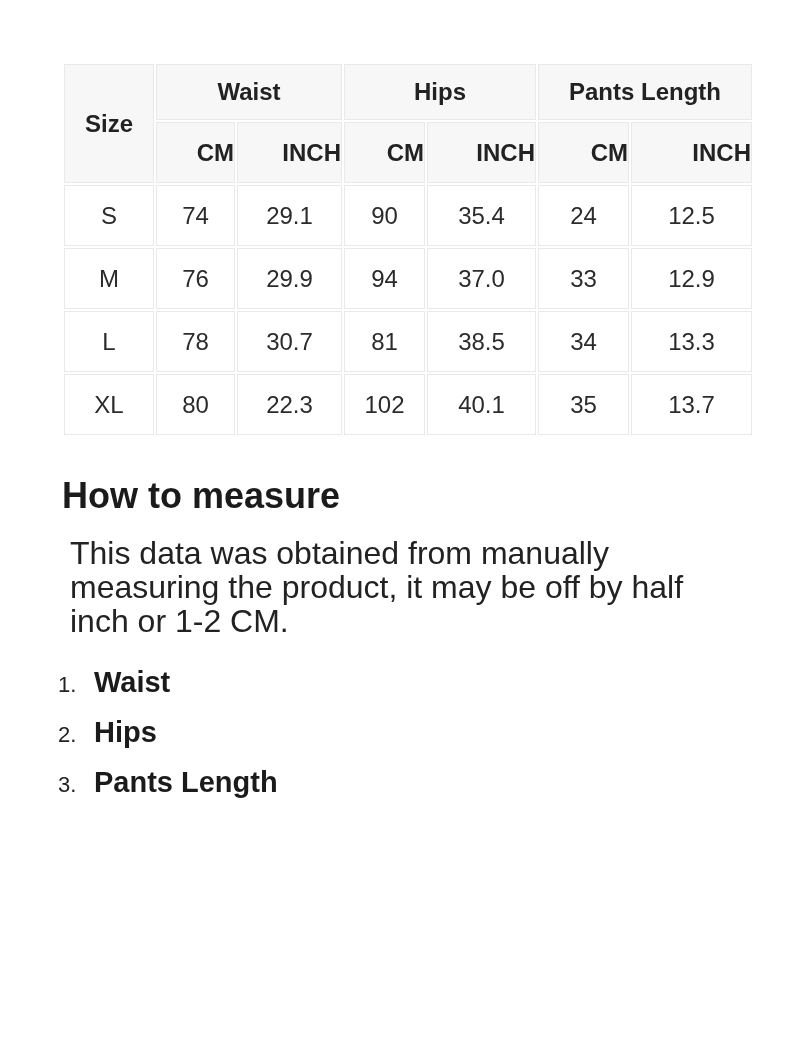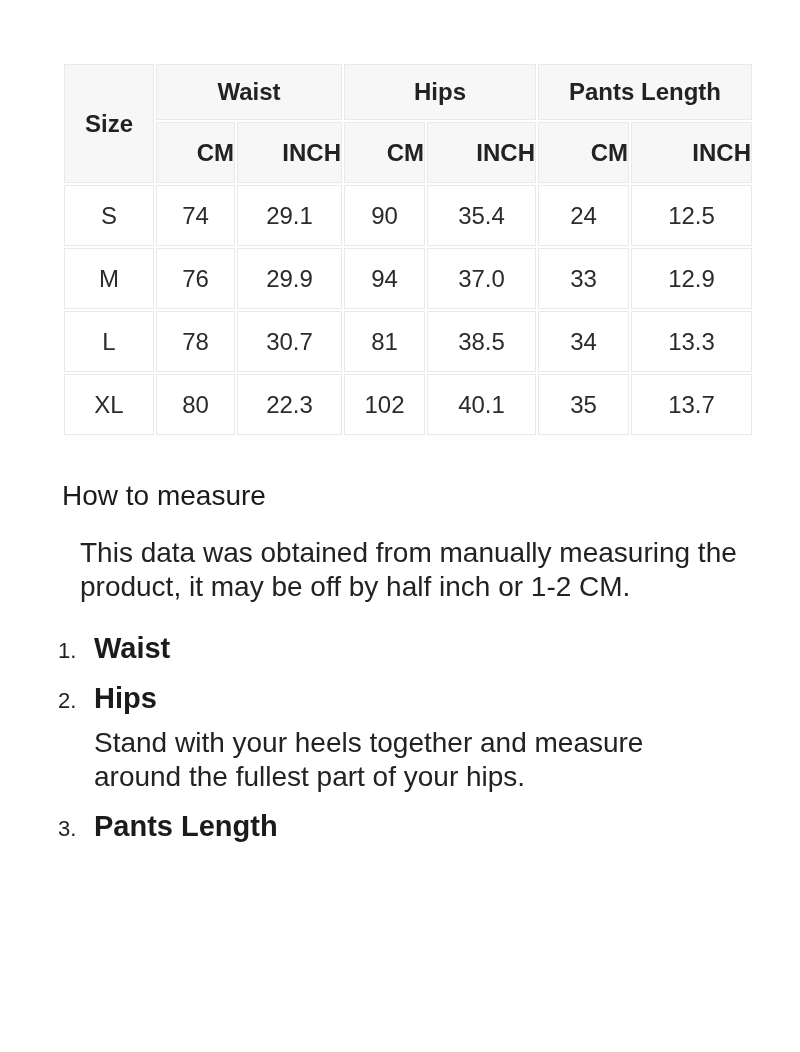--- a/index.html
+++ b/index.html
@@ -41,30 +41,30 @@
   table.size-chart tbody td {
     background: #ffffff;
     font-size: 24px;
     font-weight: 400;
     color: #2b2b2b;
     height: 59px;
   }
 
   
   h2.howto-heading {
-    font-size: 28px;
+    font-size: 36px;
     line-height: 41px;
-    font-weight: normal;
+    font-weight: bold;
     color: #1b1b1b;
     margin: 38px 0 0 0;
   }
   p.howto-intro {
-    font-size: 28px;
+    font-size: 32px;
     line-height: 34px;
-    margin: 20px 0 0 18px;
+    margin: 20px 0 0 8px;
     max-width: 680px;
     color: #222222;
   }
   .steps { margin: 0; }
   .step-title-row {
     display: flex;
     align-items: baseline;
     margin: 14px 0 0 -4px;
   }
   .step:first-child .step-title-row { margin-top: 26px; }
@@ -170,21 +170,20 @@
           <span class="step-num">1.</span>
           <span class="step-title">Waist</span>
         </div>
       </div>
 
       <div class="step">
         <div class="step-title-row">
           <span class="step-num">2.</span>
           <span class="step-title">Hips</span>
         </div>
-        <p class="step-desc">Stand with your heels together and measure around the fullest part of your hips.</p>
       </div>
 
       <div class="step">
         <div class="step-title-row">
           <span class="step-num">3.</span>
           <span class="step-title">Pants Length</span>
         </div>
       </div>
 
     </div>

